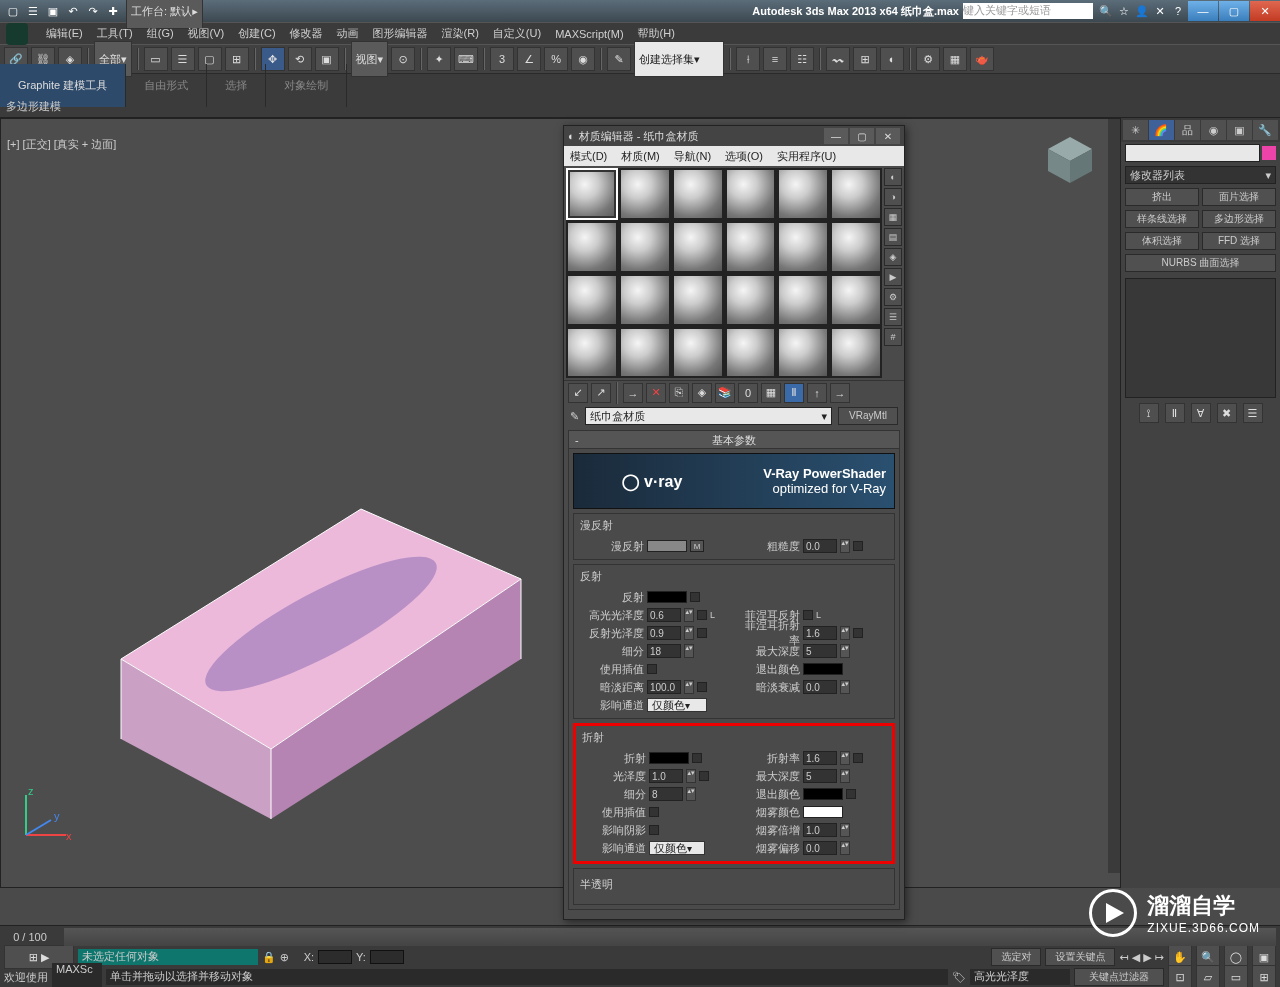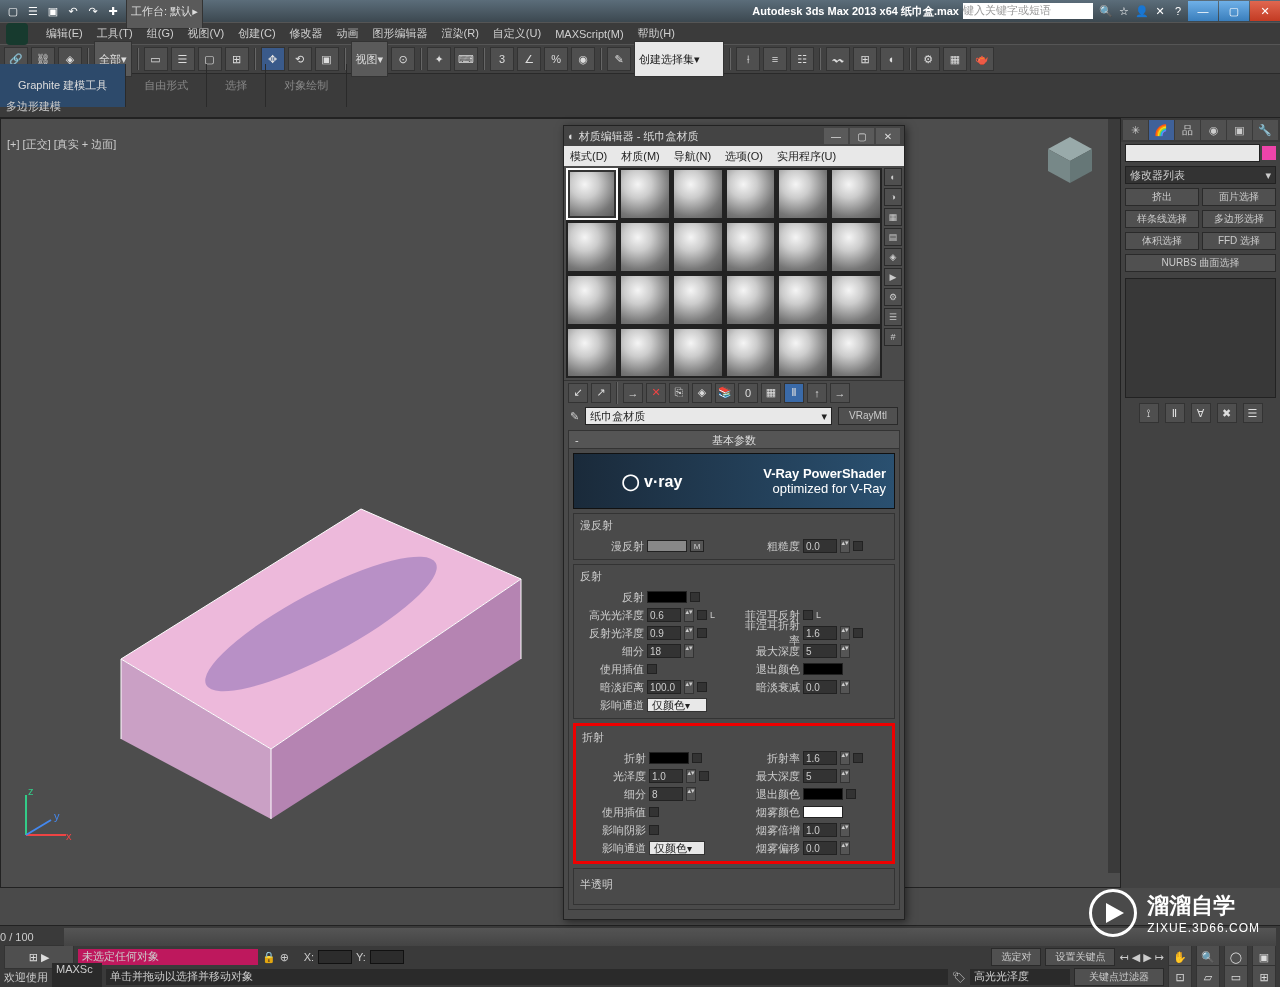--- a/index.html
+++ b/index.html
@@ -529,26 +529,26 @@
       </div>
       <div class="param-group" style="padding:8px 6px">
         <div class="pg-title">半透明</div>
       </div>
     </div>
   </div>
 </div>
 
 <div class="statusbars">
   <div class="timeline">
-    <div style="width:60px;text-align:left;color:#ccc">0 / 100</div>
+    <div style="width:60px;text-align:center;color:#ccc">0 / 100</div>
     <div class="tl-ruler"></div>
   </div>
   <div class="status-row">
     <div class="tbtn" style="width:70px">⊞ ▶</div>
-    <div style="width:180px;background:#be185d;height:16px;padding:0 4px">未选定任何对象</div>
+    <div style="width:180px;background:#0f766e;height:16px;padding:0 4px">未选定任何对象</div>
     <span>🔒</span>
     <span style="width:20px">⊕</span>
     <span>X:</span>
       <div class="spinner-input"></div>
     <span>Y:</span>
       <div class="spinner-input"></div>
     <span style="flex:1"></span>
     <div class="cp-btn" style="flex:0 0 50px">选定对</div>
     <div class="cp-btn" style="flex:0 0 70px">设置关键点</div>
     <span>↤ ◀ ▶ ↦</span>

